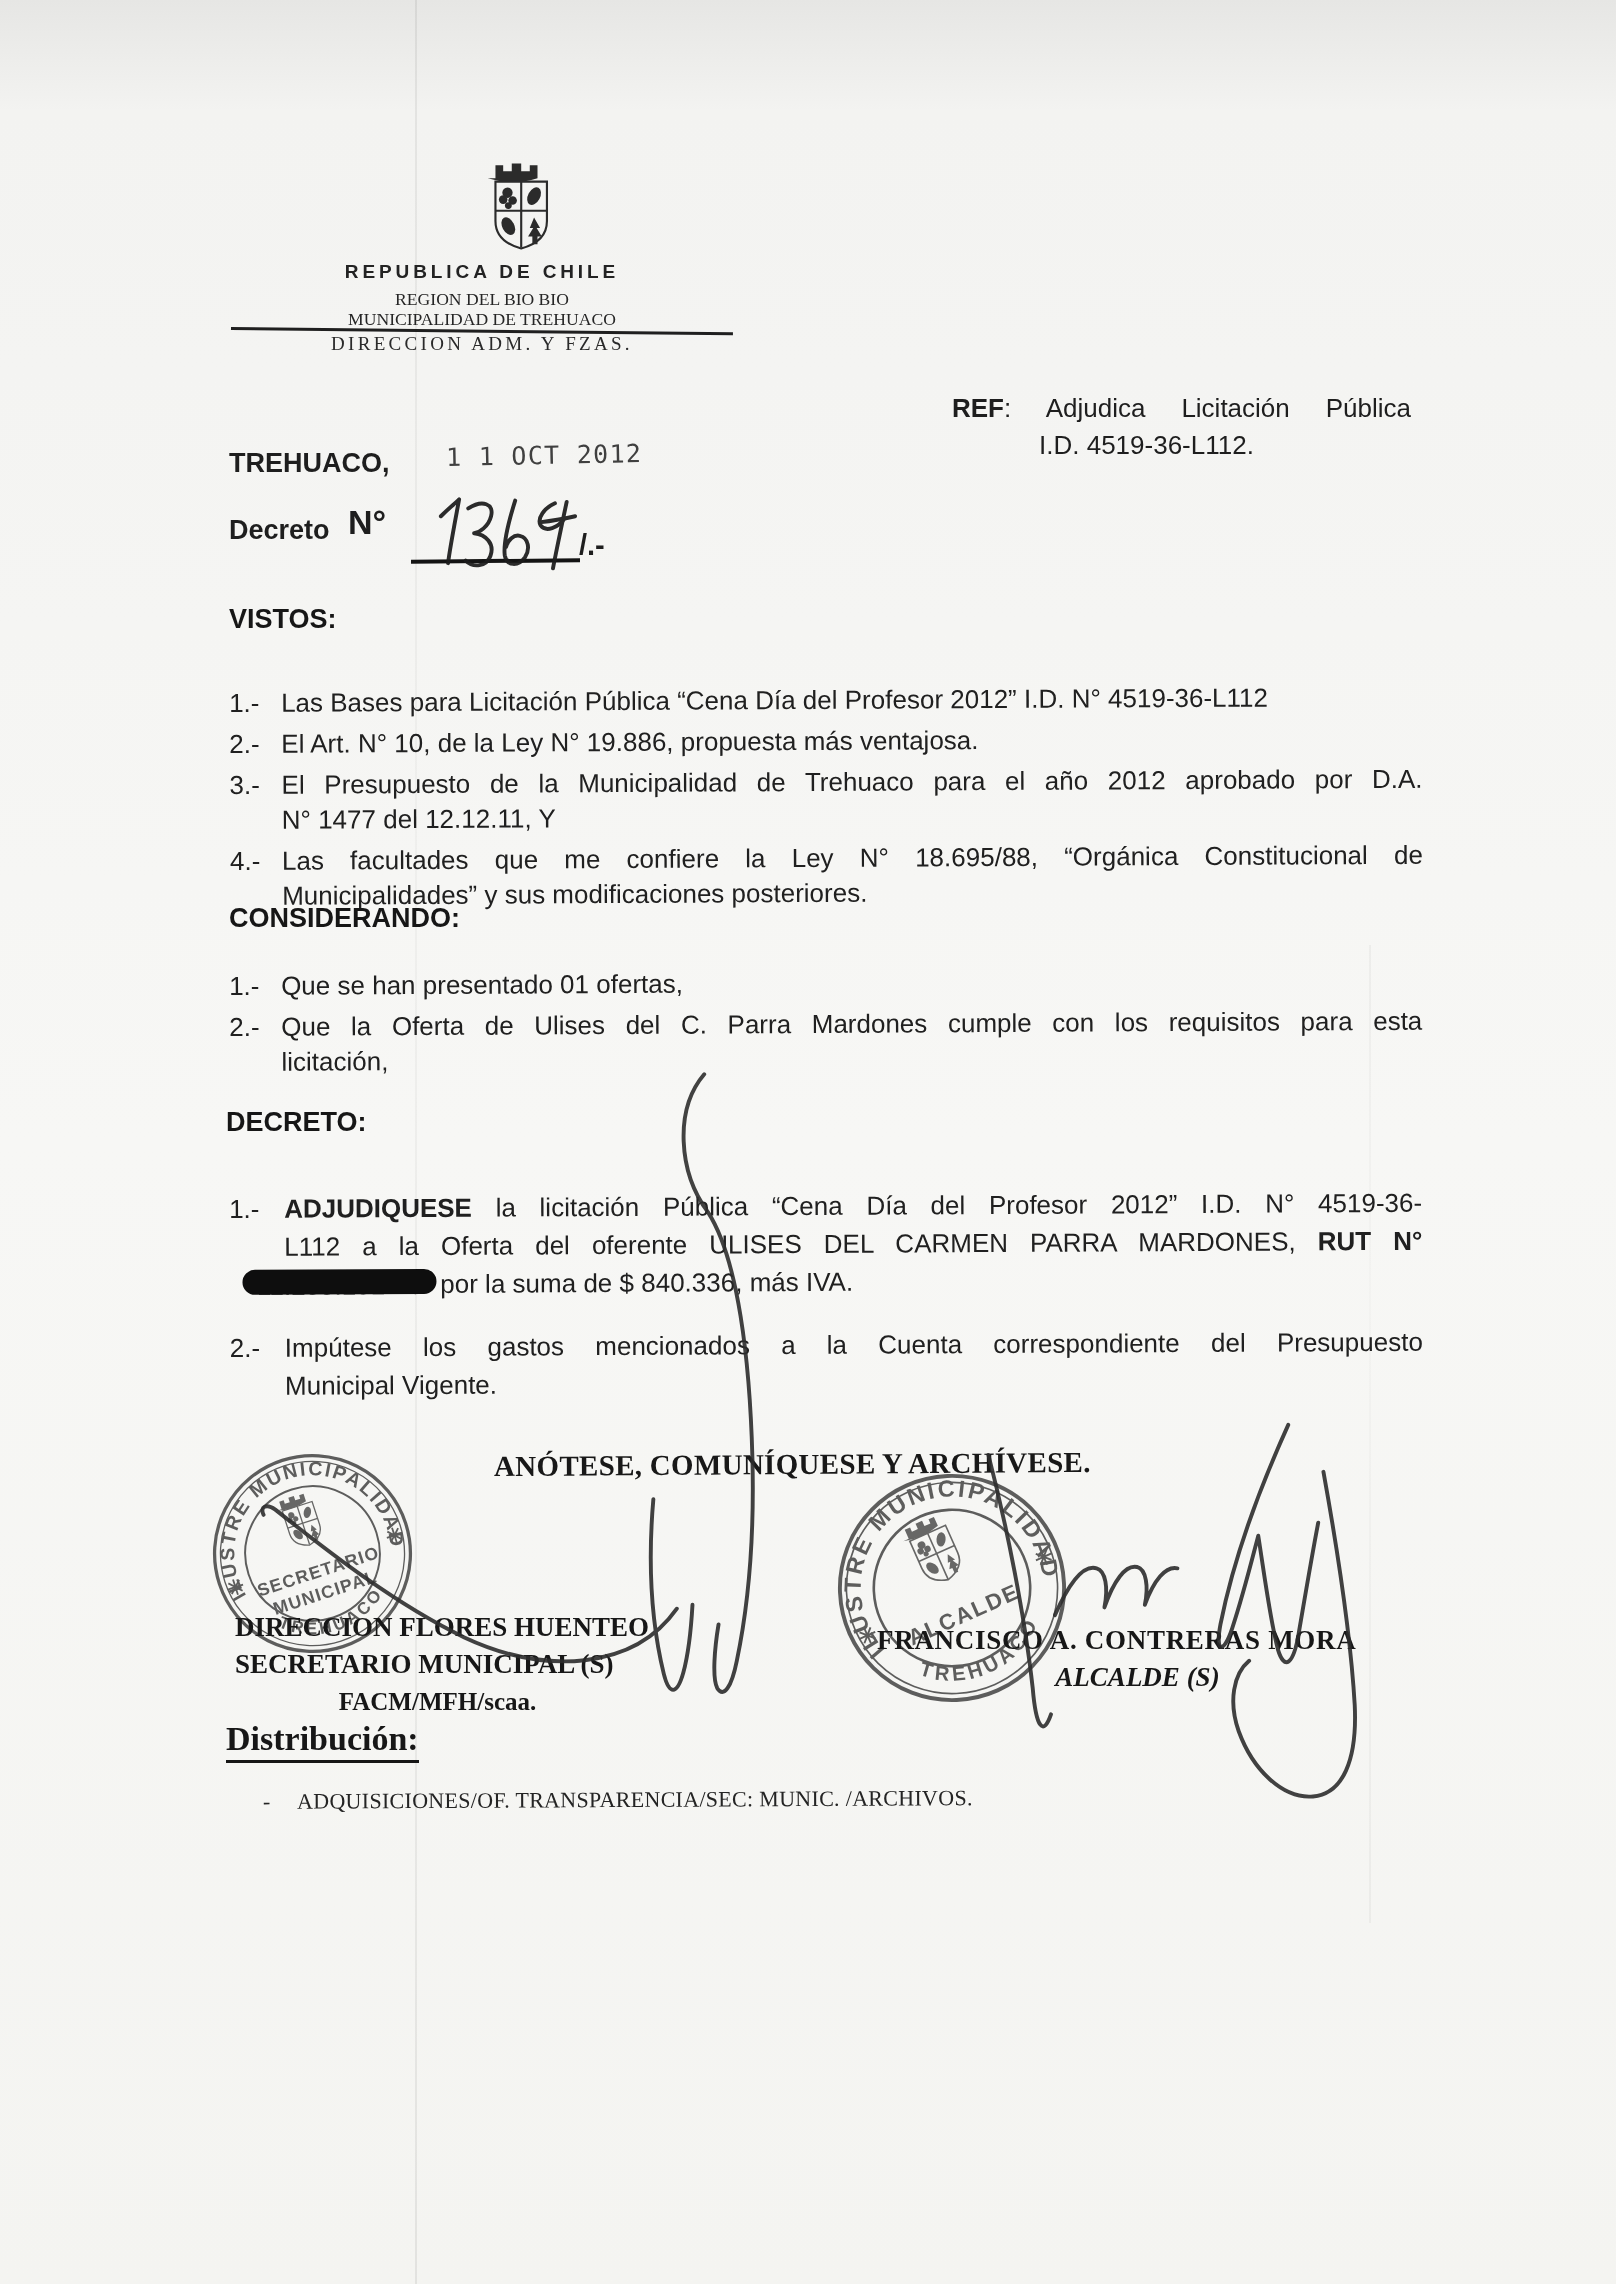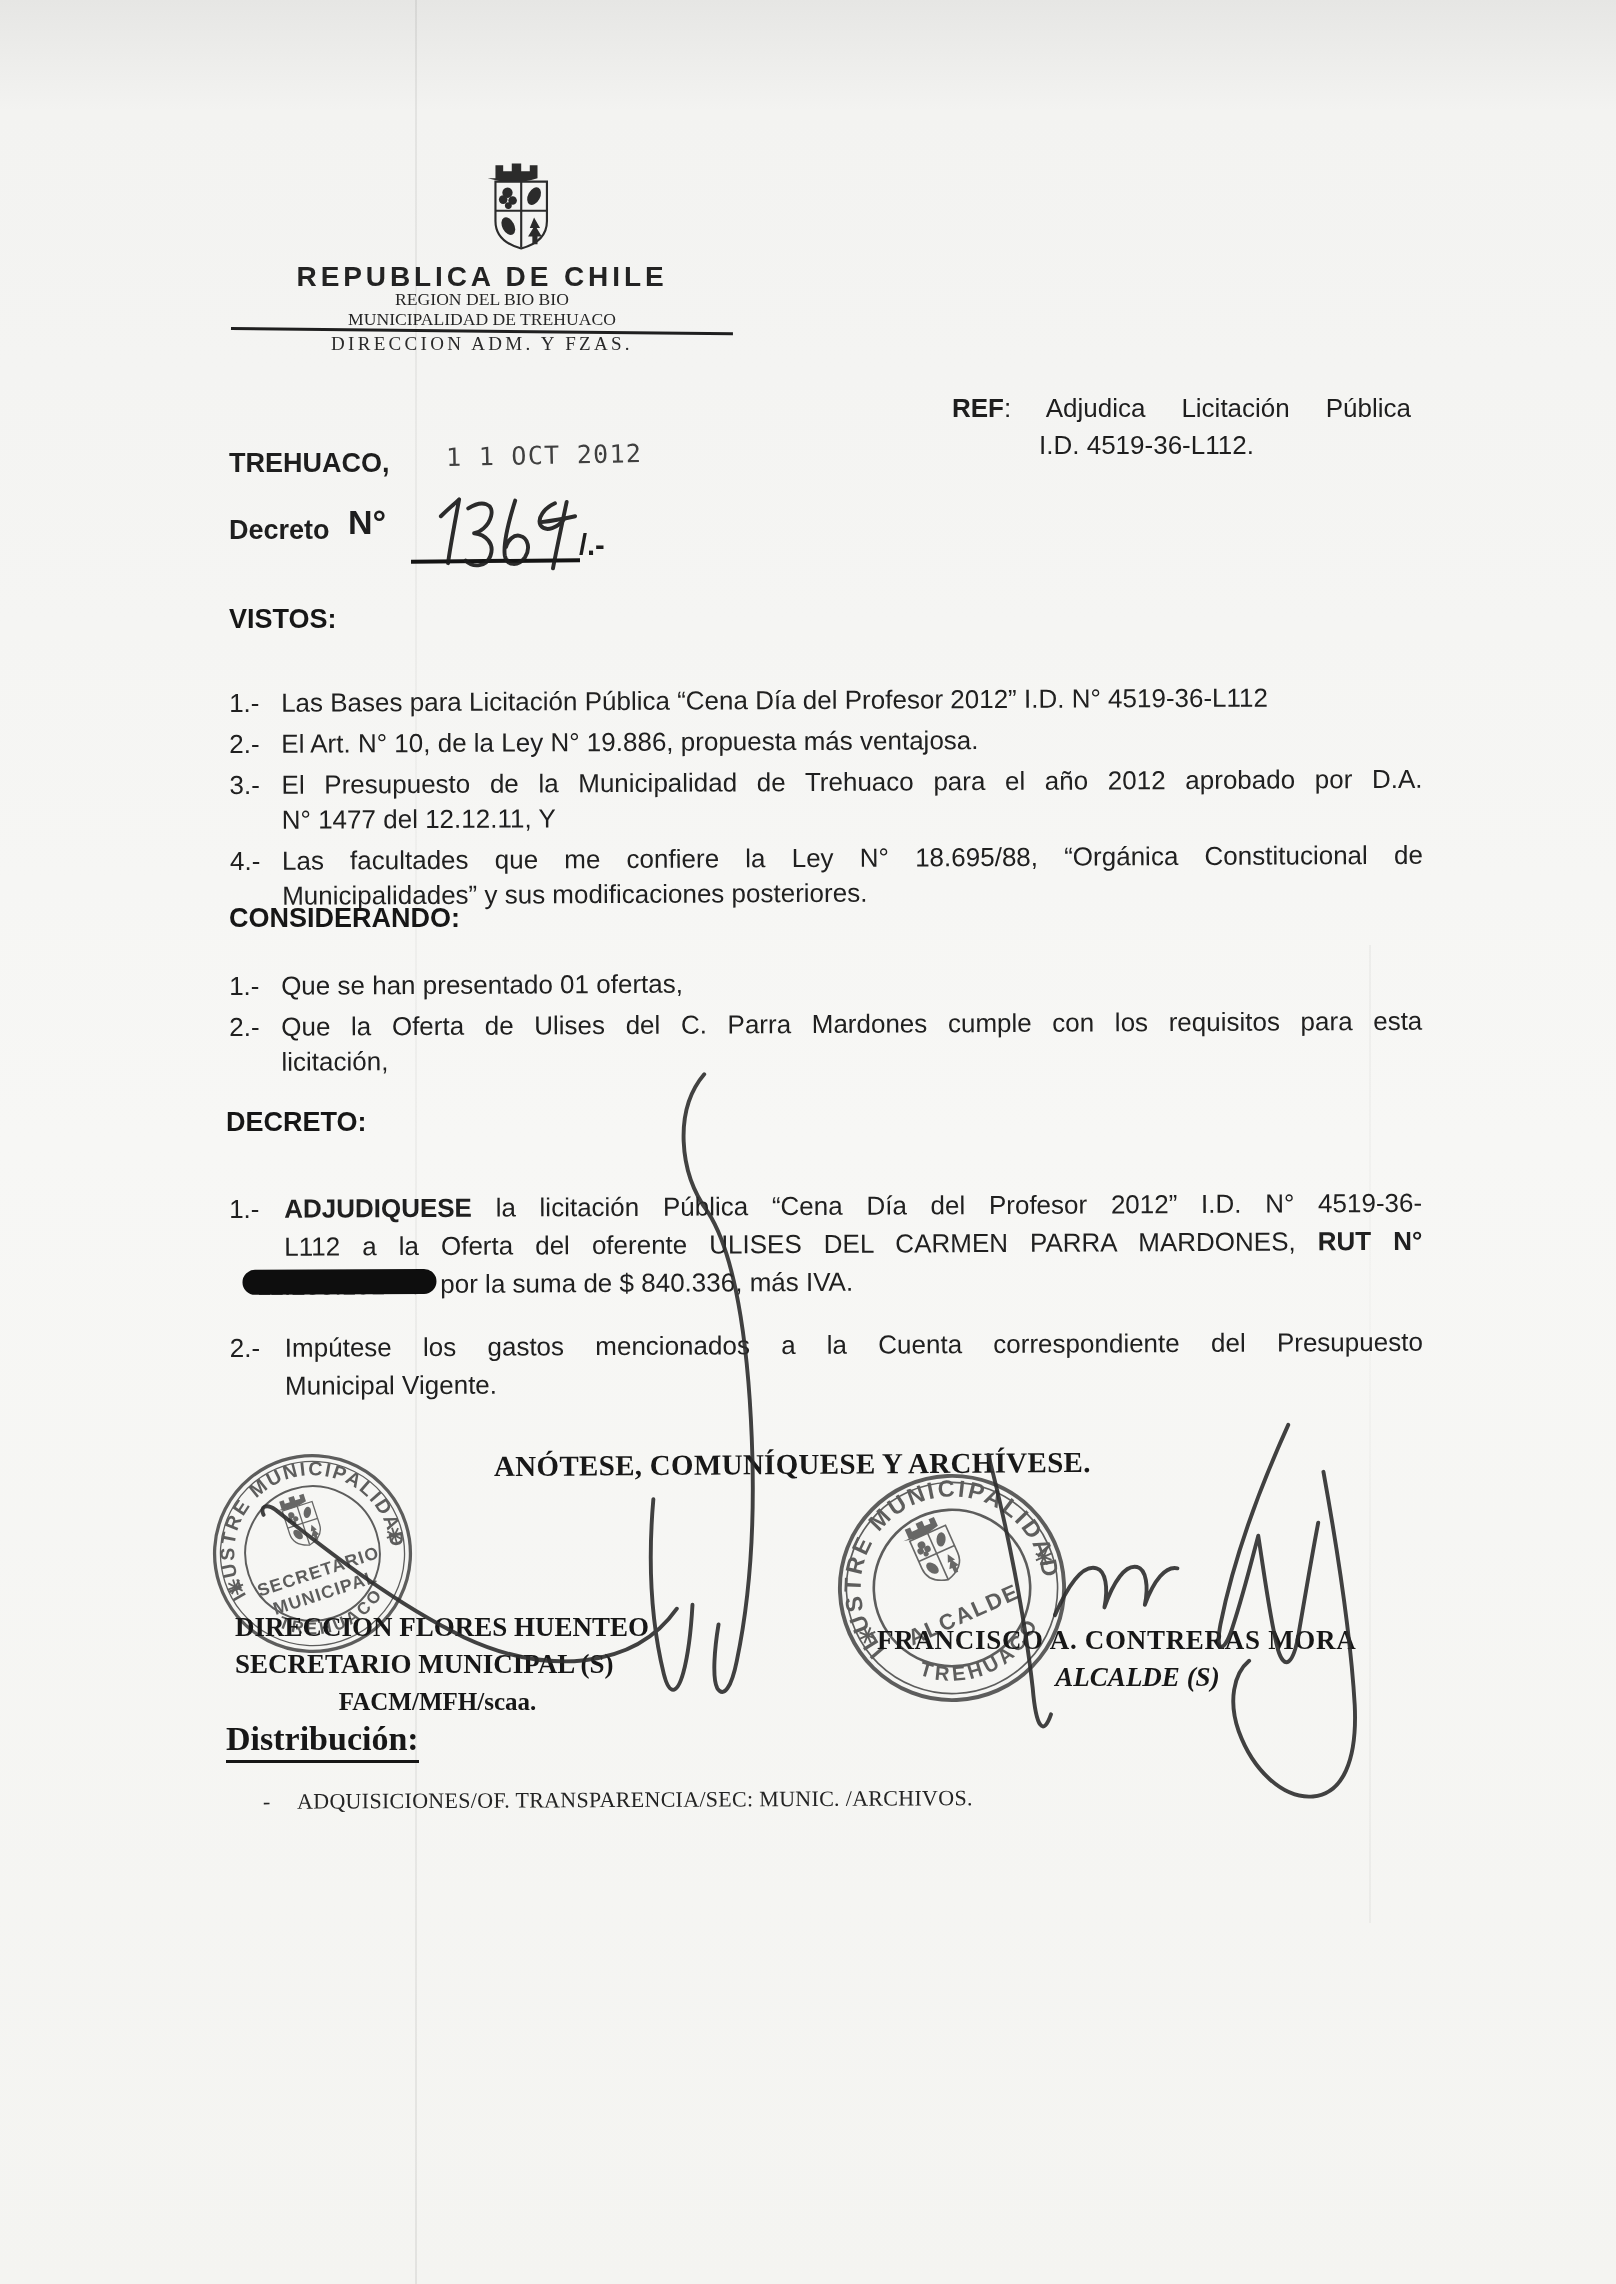--- a/index.html
+++ b/index.html
@@ -5,21 +5,21 @@
   html,body{margin:0;padding:0;background:#ddd;}
   #sheet{position:relative;width:1617px;height:2284px;overflow:hidden;color:#1e1e1e;
          background:linear-gradient(180deg,#e6e6e4 0,#f3f3f1 111px,#f7f7f5 50%,#f4f4f1 100%);}
   .abs{position:absolute;}
   .sans{font-family:"Liberation Sans",sans-serif;}
   .serif{font-family:"Liberation Serif",serif;}
   .mono{font-family:"DejaVu Sans Mono",monospace;}
   .b{font-weight:bold;}
   .crease{position:absolute;width:2px;background:linear-gradient(180deg,rgba(110,110,108,.13),rgba(110,110,108,.05) 35%,rgba(110,110,108,.13));}
   
-  .hdr-country{left:228px;top:261px;width:508px;text-align:center;font-size:28px;font-weight:bold;letter-spacing:3.9px;color:#232323;}
+  .hdr-country{left:228px;top:261px;width:508px;text-align:center;font-size:19px;font-weight:bold;letter-spacing:3.9px;color:#232323;}
   .hdr-region{left:228px;top:289px;width:508px;text-align:center;font-size:17.6px;color:#262626;}
   .hdr-muni{left:228px;top:309px;width:508px;text-align:center;font-size:17.6px;color:#262626;}
   .hdr-rule{left:231px;top:327px;width:502px;height:2.6px;background:#1f1f1f;transform:rotate(.6deg);transform-origin:left top;}
   .hdr-dept{left:228px;top:333px;width:508px;text-align:center;font-size:19px;letter-spacing:3.3px;color:#2a2a2a;}
   
   #ref{left:952px;top:390px;width:459px;font-size:26px;line-height:37px;}
   #ref .ln1{text-align:justify;text-align-last:justify;}
   #ref .ln2{padding-left:87px;}
   
   .heading{font-size:27px;font-weight:bold;color:#161616;}

